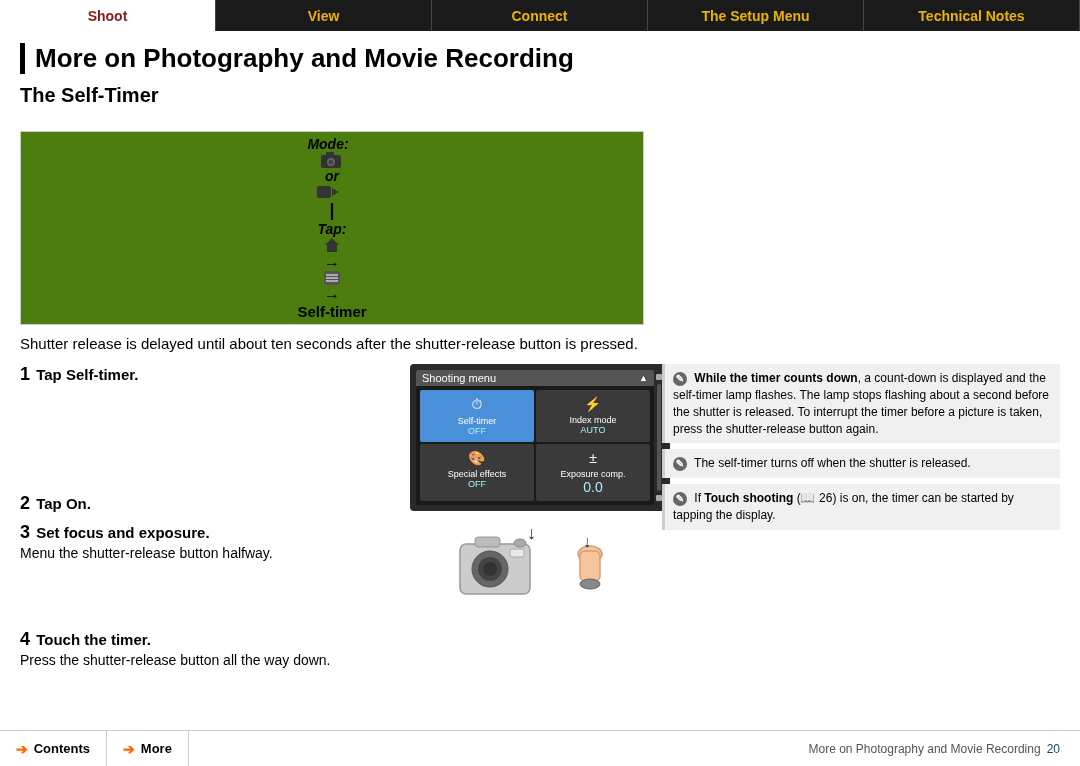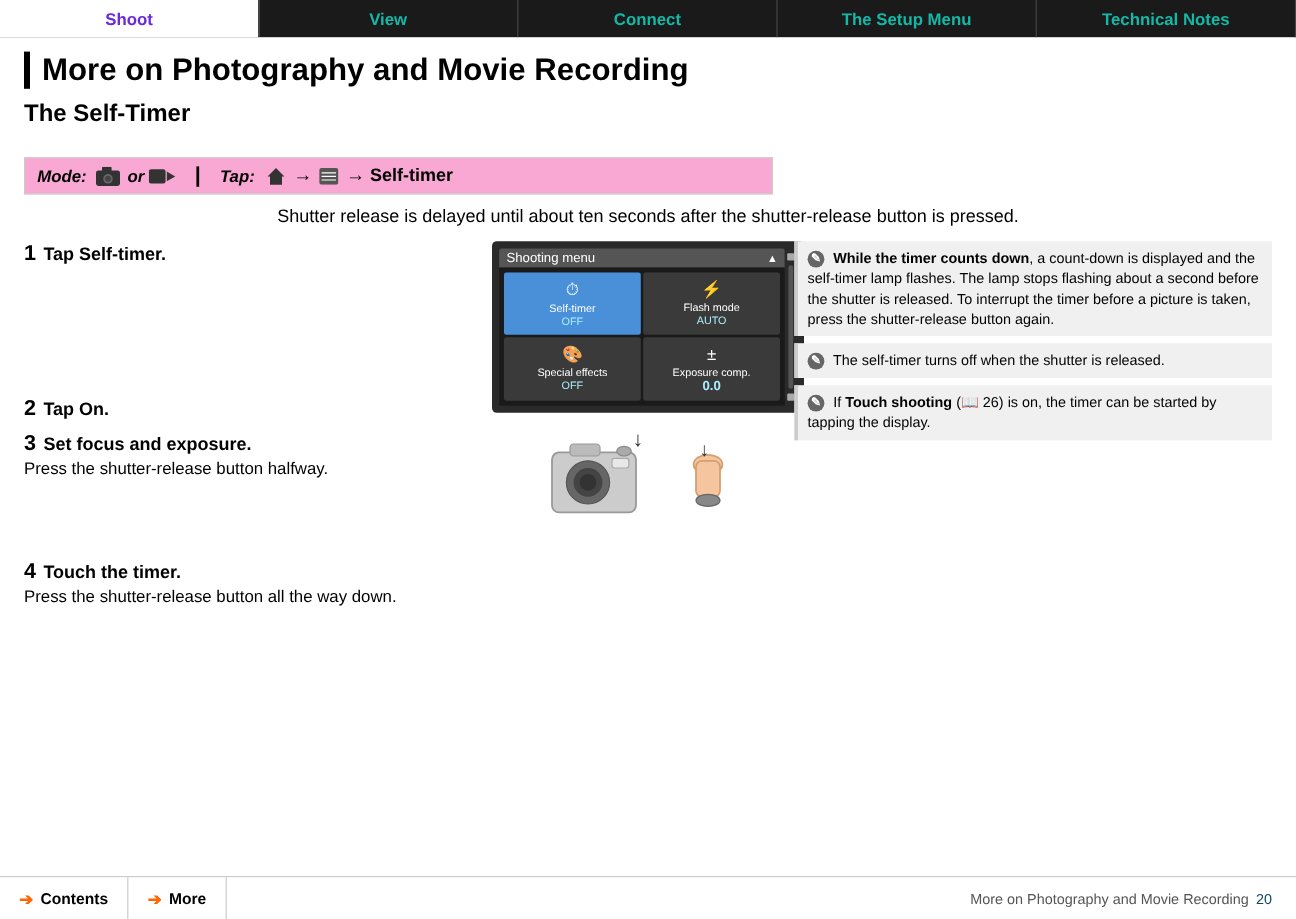--- a/index.html
+++ b/index.html
@@ -17,28 +17,28 @@
     .top-nav {
       display: flex;
       height: 31px;
       background: #1a1a1a;
     }
     .nav-item {
       flex: 1;
       display: flex;
       align-items: center;
       justify-content: center;
-      color: #14b8a6;
+      color: #eab308;
       font-size: 14px;
       font-weight: bold;
       border-right: 1px solid #444;
     }
     .nav-item:first-child {
       background: #fff;
-      color: #6d28d9;
+      color: #7f1d1d;
     }
 
     
     .main-content {
       padding: 12px 20px 10px 20px;
       height: calc(766px - 31px - 36px);
       overflow: hidden;
     }
 
     
@@ -55,43 +55,43 @@
     .section-title {
       font-size: 20px;
       font-weight: bold;
       margin-bottom: 24px;
     }
 
     
     .mode-bar {
       display: flex;
       align-items: center;
-      background: #f9a8d4;
+      background: #4d7c0f;
       border: 1px solid #ccc;
       padding: 4px 10px;
       margin-bottom: 10px;
       font-size: 14px;
       font-weight: bold;
       width: 60%;
+      flex-direction: column;
     }
     .mode-bar-item {
       margin-right: 8px;
       font-style: italic;
       font-weight: bold;
     }
     .arrow-right {
       margin: 0 4px;
       font-size: 16px;
     }
 
     
     .intro-text {
       font-size: 15px;
       margin-bottom: 12px;
-      text-align: center;
     }
 
     
     .step {
       margin-bottom: 8px;
       font-size: 15px;
     }
     .step-num {
       font-weight: bold;
       font-size: 18px;
@@ -318,21 +318,21 @@
 
       <div style="height:100px;"></div>
 
       <div class="step">
         <span class="step-num">2</span>
         <span class="step-desc">Tap On.</span>
       </div>
       <div class="step">
         <span class="step-num">3</span>
         <span class="step-desc">Set focus and exposure.</span>
-        <div class="step-sub">Press the shutter-release button halfway.</div>
+        <div class="step-sub">Menu the shutter-release button halfway.</div>
       </div>
 
       <div style="height:60px;"></div>
 
       <div class="step">
         <span class="step-num">4</span>
         <span class="step-desc">Touch the timer.</span>
         <div class="step-sub">Press the shutter-release button all the way down.</div>
       </div>
     </div>
@@ -347,32 +347,32 @@
               <span style="font-size:9px;">▲</span>
             </div>
             <div class="screen-grid">
               <div class="screen-cell highlighted">
                 <span class="cell-icon">⏱</span>
                 <span style="font-size:9px;">Self-timer</span>
                 <div style="font-size:9px;color:#aef;">OFF</div>
               </div>
               <div class="screen-cell">
                 <span class="cell-icon">⚡</span>
-                <span style="font-size:9px;">Flash mode</span>
+                <span style="font-size:9px;">Index mode</span>
                 <div style="font-size:9px;color:#aef;">AUTO</div>
               </div>
               <div class="screen-cell">
                 <span class="cell-icon">🎨</span>
                 <span style="font-size:9px;">Special effects</span>
                 <div style="font-size:9px;color:#aef;">OFF</div>
               </div>
               <div class="screen-cell">
                 <span class="cell-icon">±</span>
                 <span style="font-size:9px;">Exposure comp.</span>
-                <div style="font-size:11px;color:#aef;font-weight:bold;">0.0</div>
+                <div style="font-size:14px;color:#aef;">0.0</div>
               </div>
             </div>
           </div>
           <div style="width:10px;background:#2a2a2a;display:flex;flex-direction:column;align-items:center;justify-content:center;padding:4px 0;">
             <div style="width:6px;height:6px;background:#aaa;border-radius:1px;margin-bottom:2px;"></div>
             <div style="flex:1;width:4px;background:#555;border-radius:2px;margin:2px 0;"></div>
             <div style="width:6px;height:6px;background:#aaa;border-radius:1px;margin-top:2px;"></div>
           </div>
         </div>
       </div>

